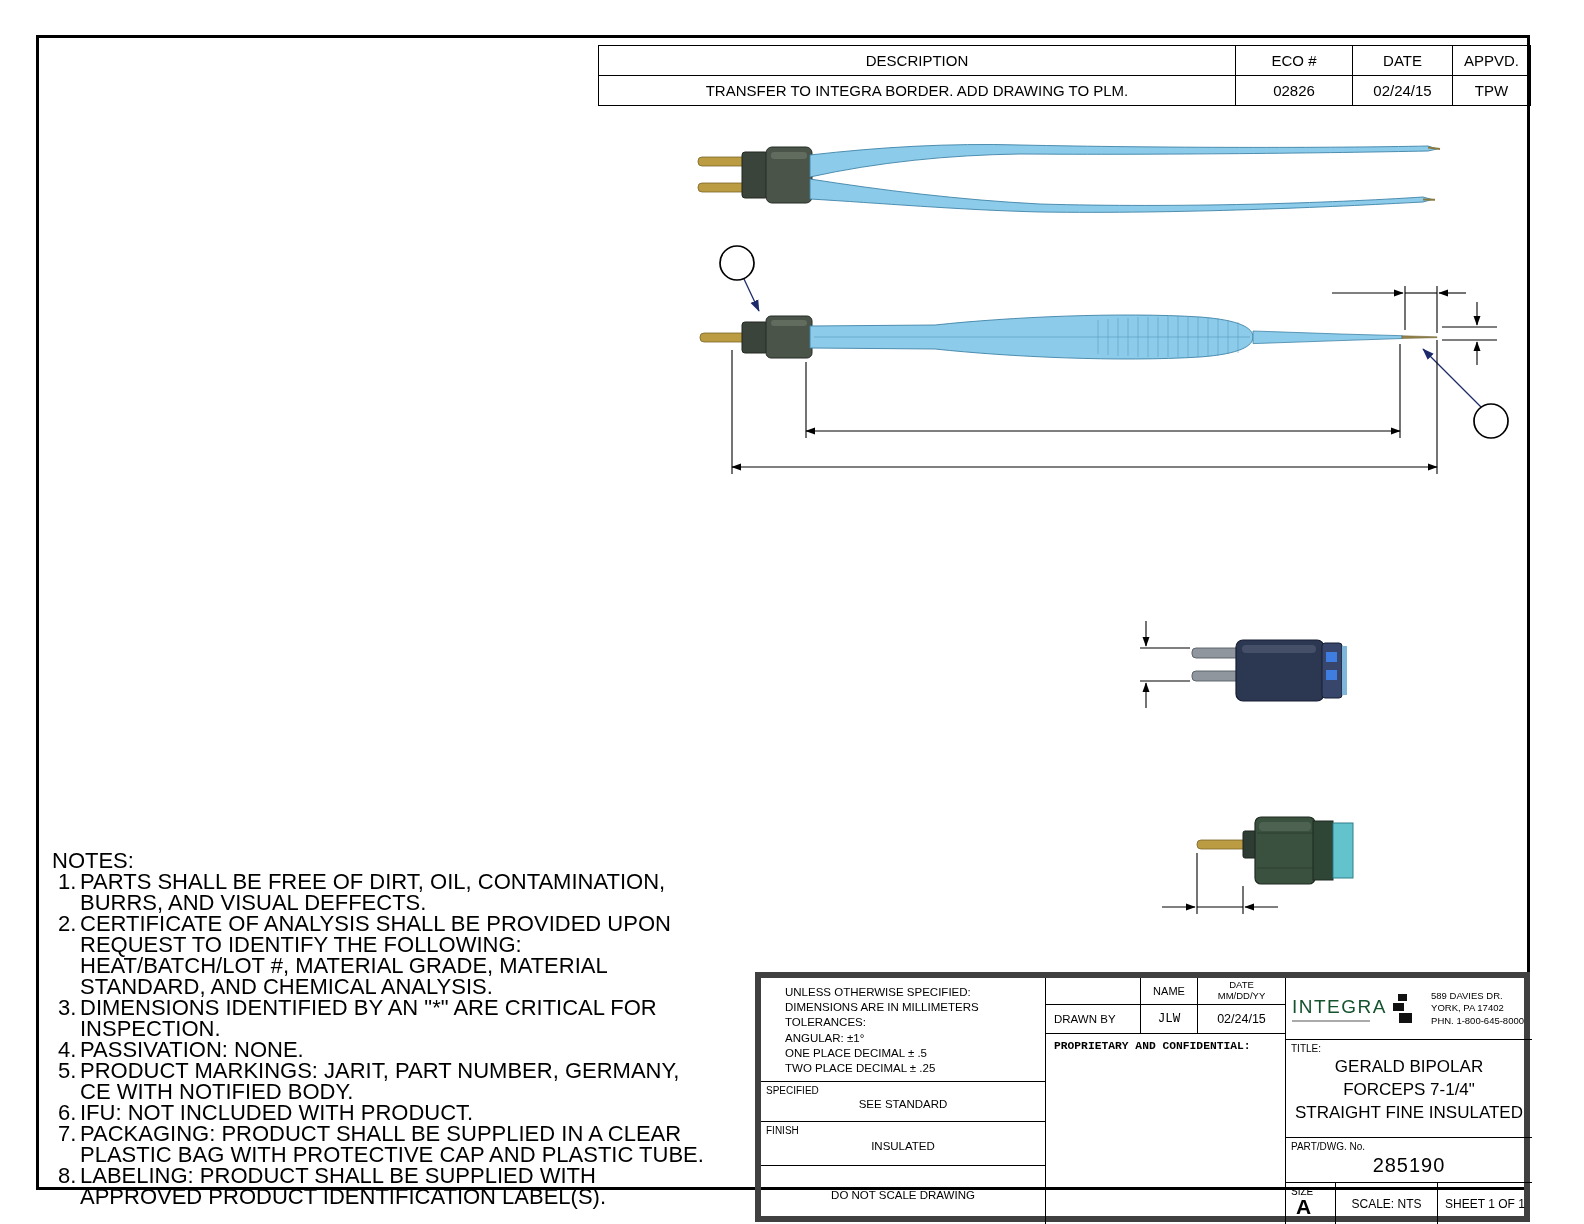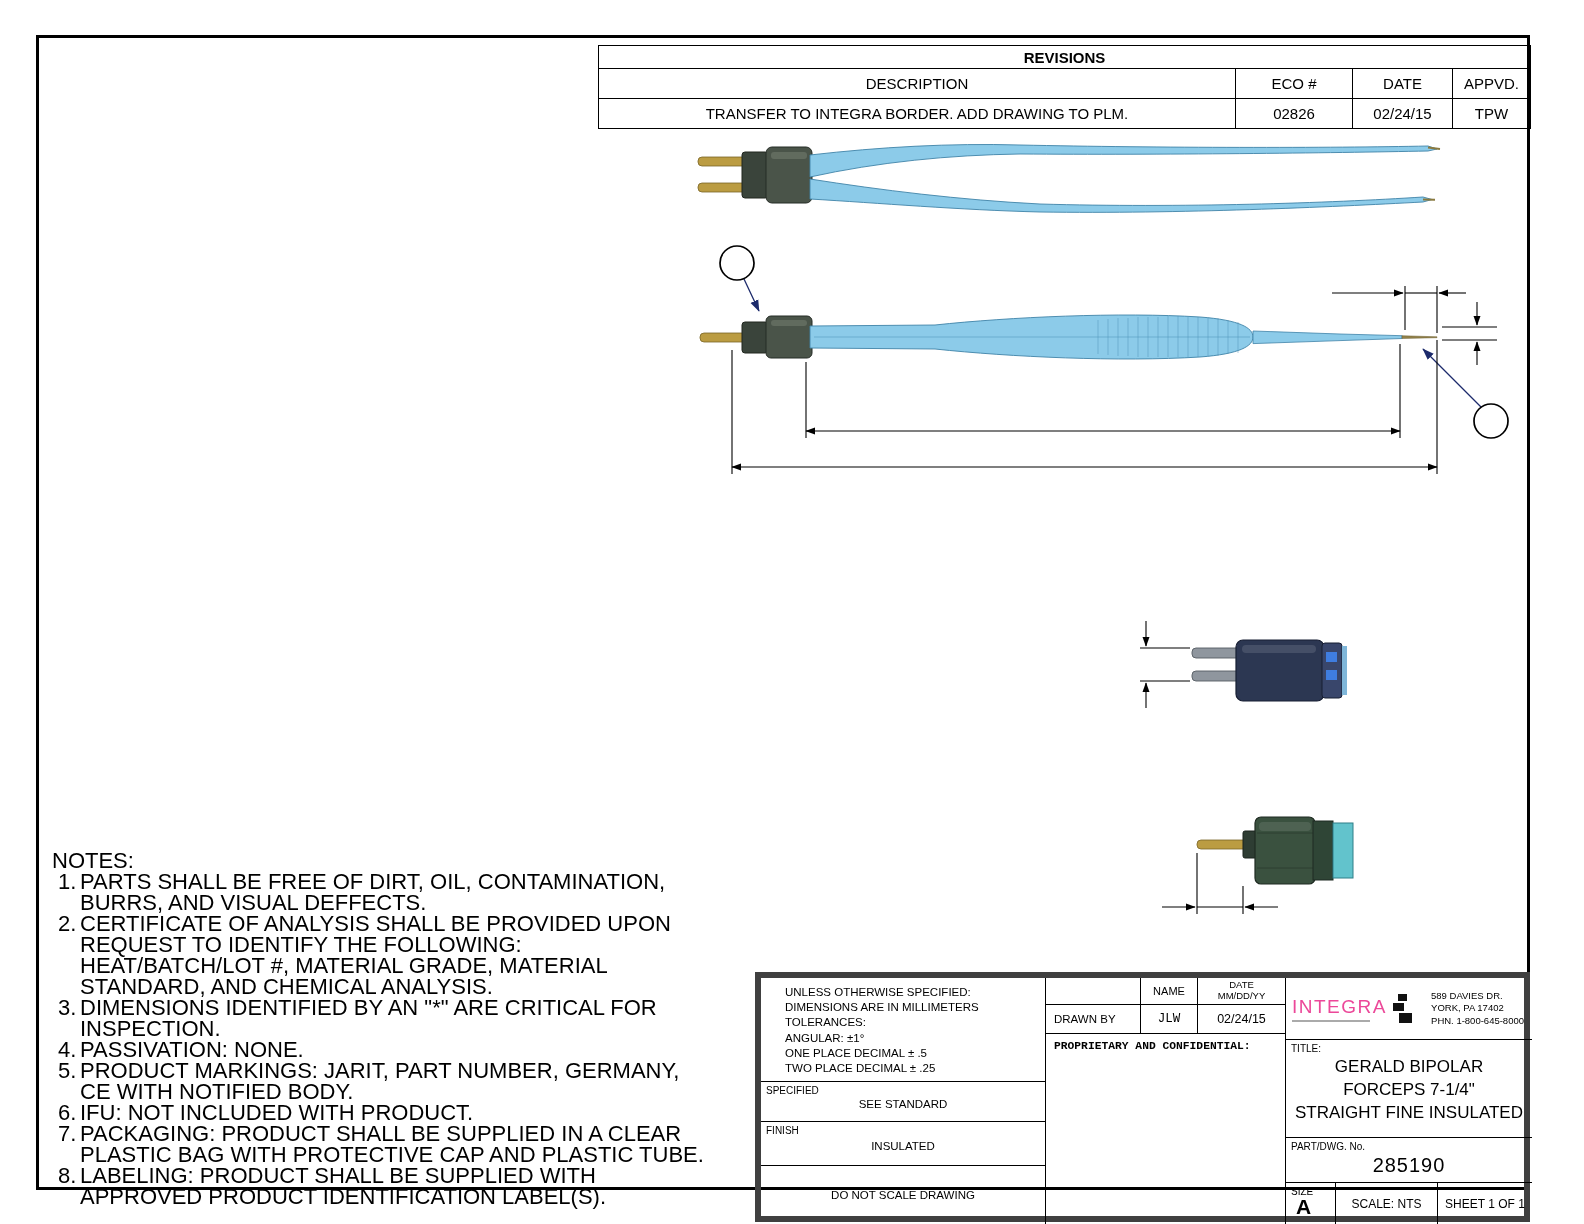--- a/index.html
+++ b/index.html
@@ -57,21 +57,21 @@
                  align-items:center; justify-content:center; font-size:12.5px;font-family:Liberation Mono, monospace; }
   .drawn-date  { left:437px; top:27px; width:88px; height:29px; display:flex;
                  align-items:center; justify-content:center; font-size:12.5px; }
   .proprietary { left:285px; top:56px; width:240px; height:190px;
                  padding:6px 8px; font-size:11.3px; line-height:1.18;font-family:Liberation Mono, monospace; }
   .prop-title  { display:block; font-weight:bold; }
 
   .logo-row  { left:525px; top:0; width:246px; height:62px; display:flex;
                align-items:center; padding:4px 6px; }
   .logo-col  { display:flex; flex-direction:column; }
-  .logo-text { font-size:19px; letter-spacing:1.5px; color:#ec4899; }
+  .logo-text { font-size:19px; letter-spacing:1.5px; color:#14532d; }
   .logo-tagline { width:78px; height:2px; background:#aaa; margin-top:2px; }
   .logo-mark { margin-left:2px; flex:none; }
   .address   { margin-left:auto; font-size:9.5px; line-height:1.3; padding-right:2px; }
 
   .title-cell { left:525px; top:62px; width:246px; height:98px; }
   .title-lines { margin-top:16px; text-align:center; font-size:17px; line-height:1.35;
                  white-space:nowrap; }
   .part-cell { left:525px; top:160px; width:246px; height:45px; }
   .part-number { margin-top:16px; text-align:center; font-size:20px; letter-spacing:1px; }
 
@@ -201,23 +201,20 @@
 </svg>
 
 <table class="revisions">
   <colgroup>
       <col style="width:637px">
       <col style="width:117px">
       <col style="width:100px">
       <col style="width:78px">
     </colgroup>
   <tbody>
-      <tr class="rev-title">
-    <td colspan="4">REVISIONS</td>
-  </tr>
   <tr class="rev-head">
     <td>DESCRIPTION</td>
     <td>ECO #</td>
     <td>DATE</td>
     <td>APPVD.</td>
   </tr>
   <tr class="rev-row">
     <td>TRANSFER TO INTEGRA BORDER. ADD DRAWING TO PLM.</td>
     <td>02826</td>
     <td>02/24/15</td>

